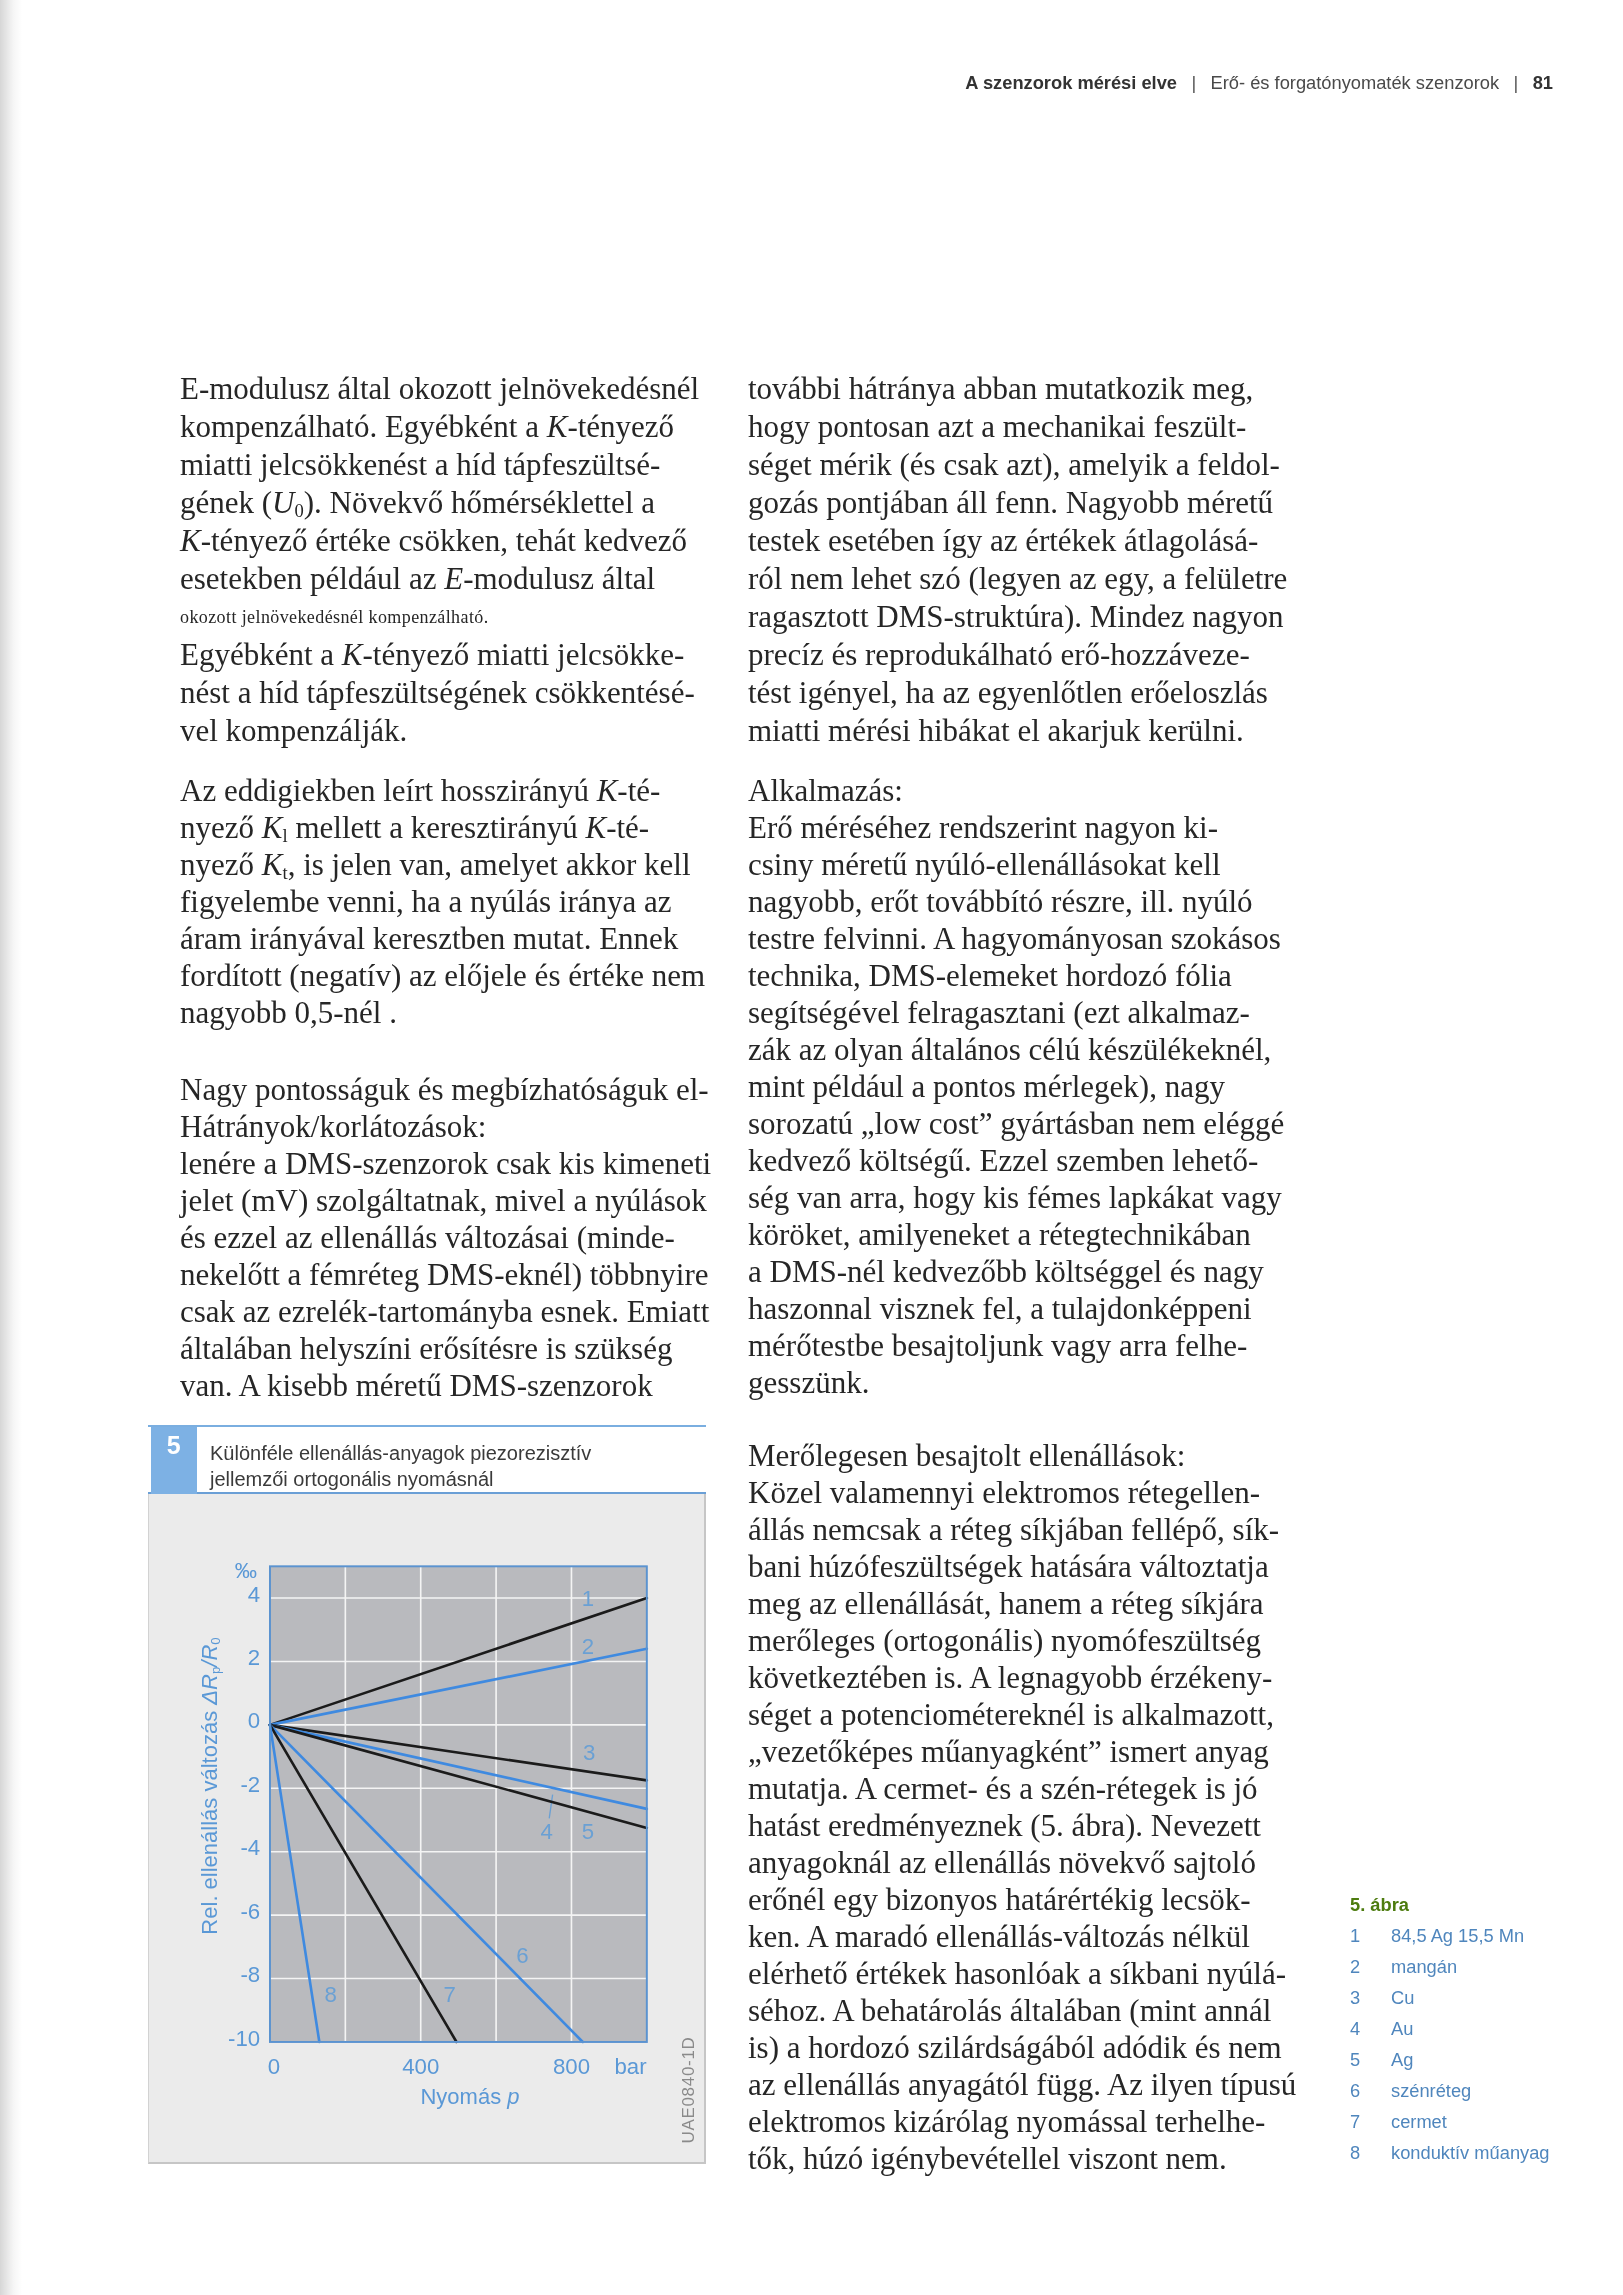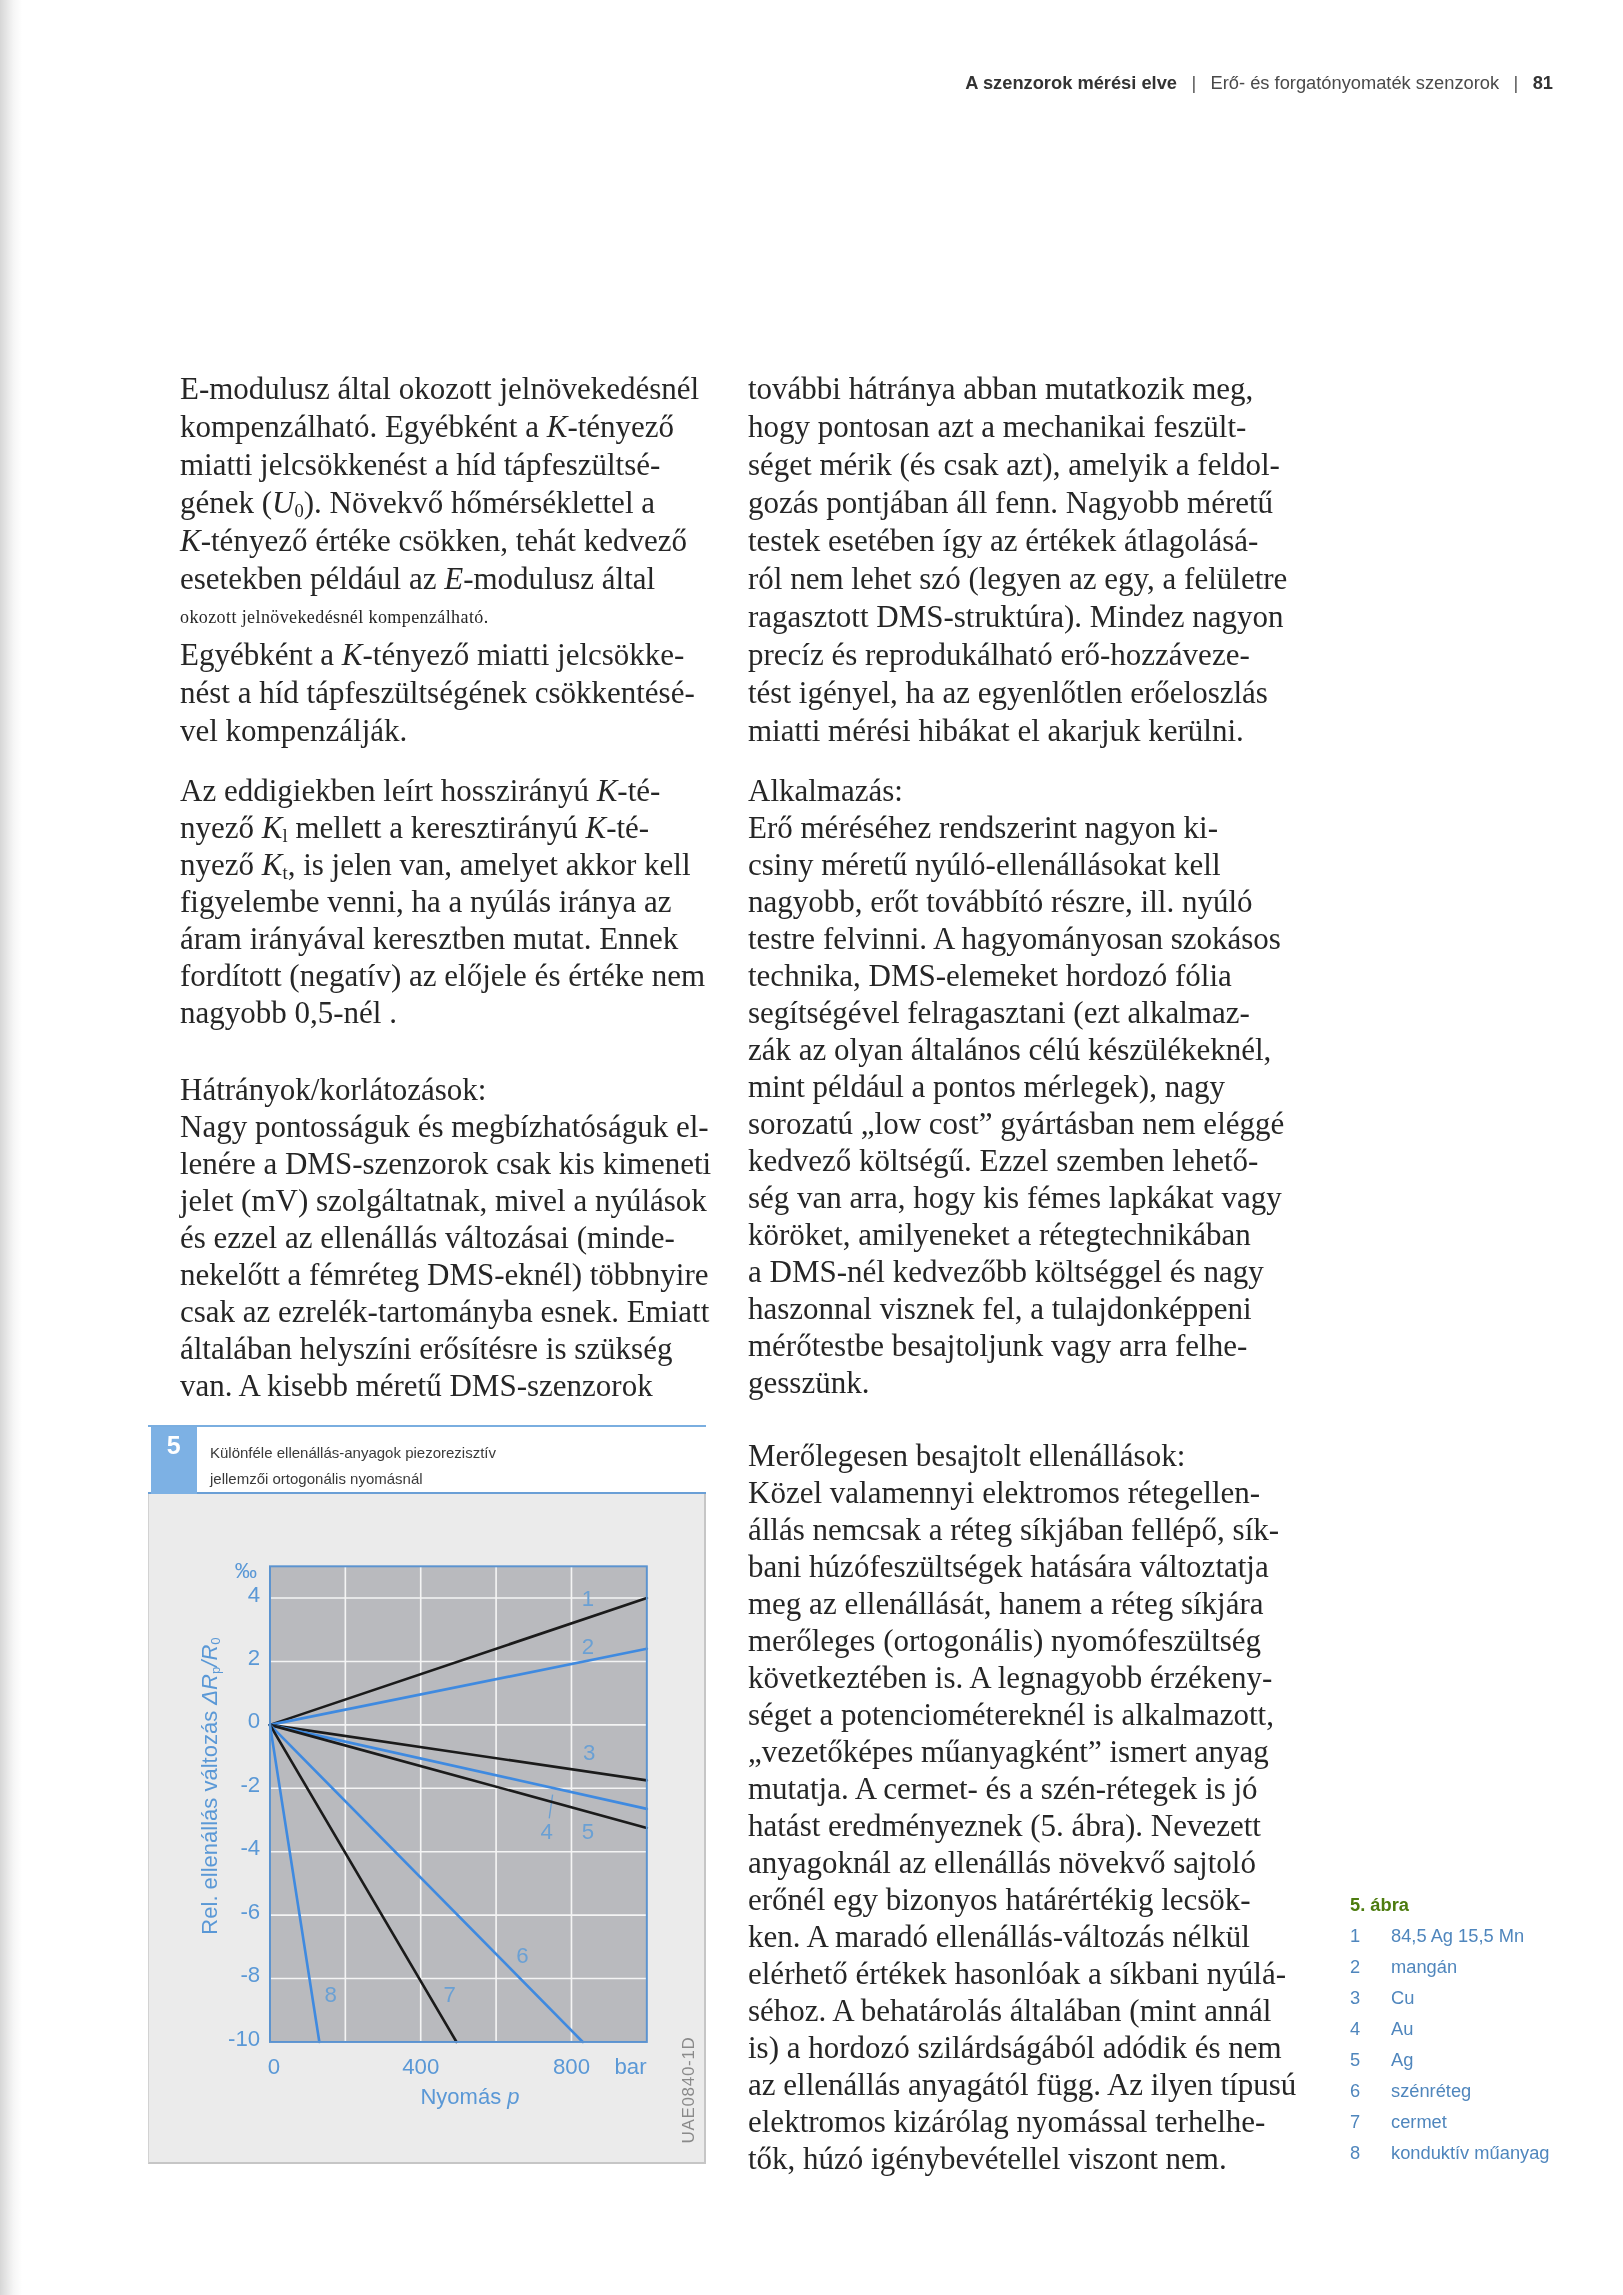--- a/index.html
+++ b/index.html
@@ -40,21 +40,21 @@
     position: absolute; left: 0; top: 0; width: 558px; height: 69px; background: #ffffff;
     border-top: 2px solid #7aaee0; border-bottom: 2px solid #6a9fd6; box-sizing: border-box;
   }
   .fig-badge {
     position: absolute; left: 2.6px; top: 0; width: 46px; height: 67px; background: #7db1e4;
     color: #ffffff; font-family: "Liberation Sans", "DejaVu Sans", sans-serif; font-weight: bold;
     font-size: 25px; text-align: center; line-height: 37px;
   }
   .fig-caption {
     position: absolute; left: 62px; top: 13px; font-family: "Liberation Sans", "DejaVu Sans", sans-serif;
-    font-size: 15px; line-height: 26px; color: #3a3a3a; white-space: nowrap;
+    font-size: 20px; line-height: 26px; color: #3a3a3a; white-space: nowrap;
   }
   .fig-body {
     position: absolute; left: 0; top: 69px; width: 558px; height: 670px; background: #ebebeb;
     border-left: 1.3px solid #d2d2d2; border-right: 2px solid #c6c6c6; border-bottom: 2px solid #c6c6c6;
     box-sizing: border-box;
   }
   #chart-svg { position: absolute; left: 0; top: 0; width: 558px; height: 738px; pointer-events: none; }
   .axis-title {
     position: absolute; font-family: "Liberation Sans", "DejaVu Sans", sans-serif; font-size: 22px;
     color: #5a98d6; white-space: nowrap; transform: translate(-50%, -50%);
@@ -104,22 +104,22 @@
   <div class="para col-left lh56" style="top:772px;">
       <div class="line">Az eddigiekben leírt hosszirányú <span style="font-style: italic;">K</span>-té-</div>
       <div class="line">nyező <span style="font-style: italic;">K</span><sub>l</sub> mellett a keresztirányú <span style="font-style: italic;">K</span>-té-</div>
       <div class="line">nyező  <span style="font-style: italic;">K</span><sub>t</sub>, is jelen van, amelyet akkor kell</div>
       <div class="line">figyelembe venni, ha a nyúlás iránya az</div>
       <div class="line">áram irányával keresztben mutat. Ennek</div>
       <div class="line">fordított (negatív) az előjele és értéke nem</div>
       <div class="line">nagyobb 0,5-nél .</div>
     </div>
   <div class="para col-left lh56" style="top:1071px;">
+      <div class="line">Nagy pontosságuk és megbízhatóságuk el-</div>
       <div class="line">Hátrányok/korlátozások:</div>
-      <div class="line">Nagy pontosságuk és megbízhatóságuk el-</div>
       <div class="line">lenére a DMS-szenzorok csak kis kimeneti</div>
       <div class="line">jelet (mV) szolgáltatnak, mivel a nyúlások</div>
       <div class="line">és ezzel az ellenállás változásai (minde-</div>
       <div class="line">nekelőtt a fémréteg DMS-eknél) többnyire</div>
       <div class="line">csak az ezrelék-tartományba esnek. Emiatt</div>
       <div class="line">általában helyszíni erősítésre is szükség</div>
       <div class="line">van. A kisebb méretű DMS-szenzorok</div>
     </div>
 
   <div class="para col-right lh57" style="top:370px;">

